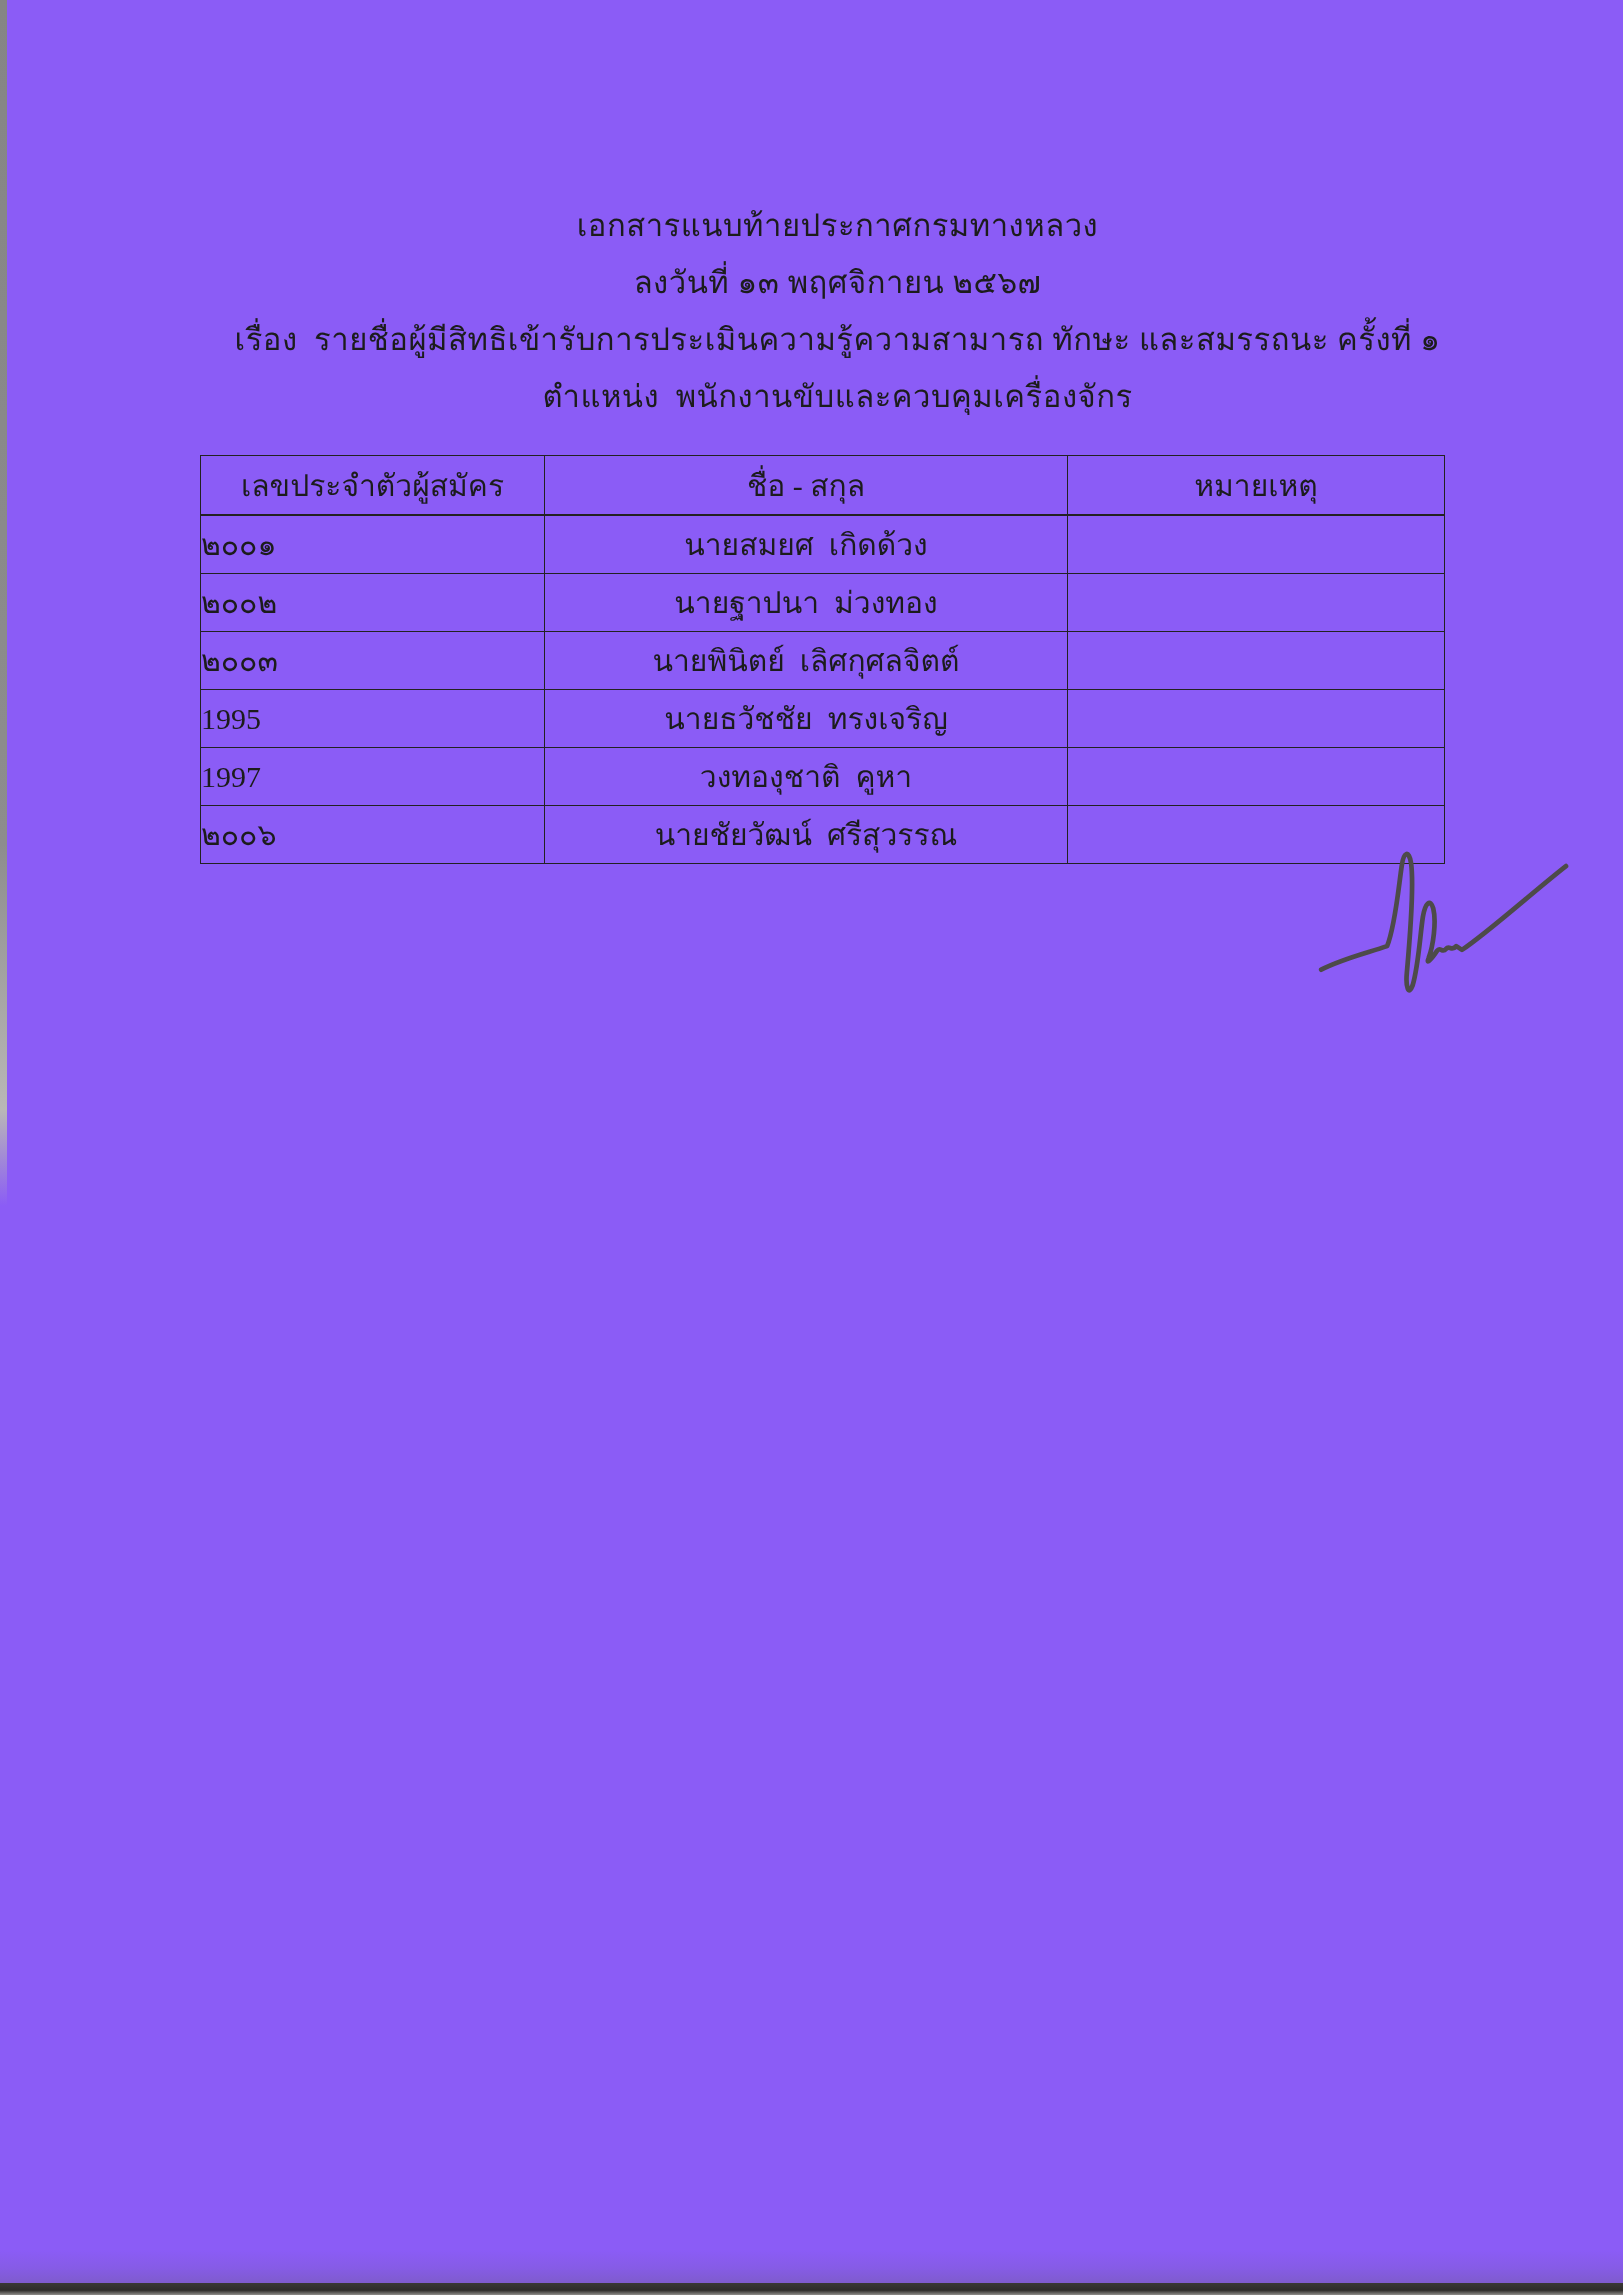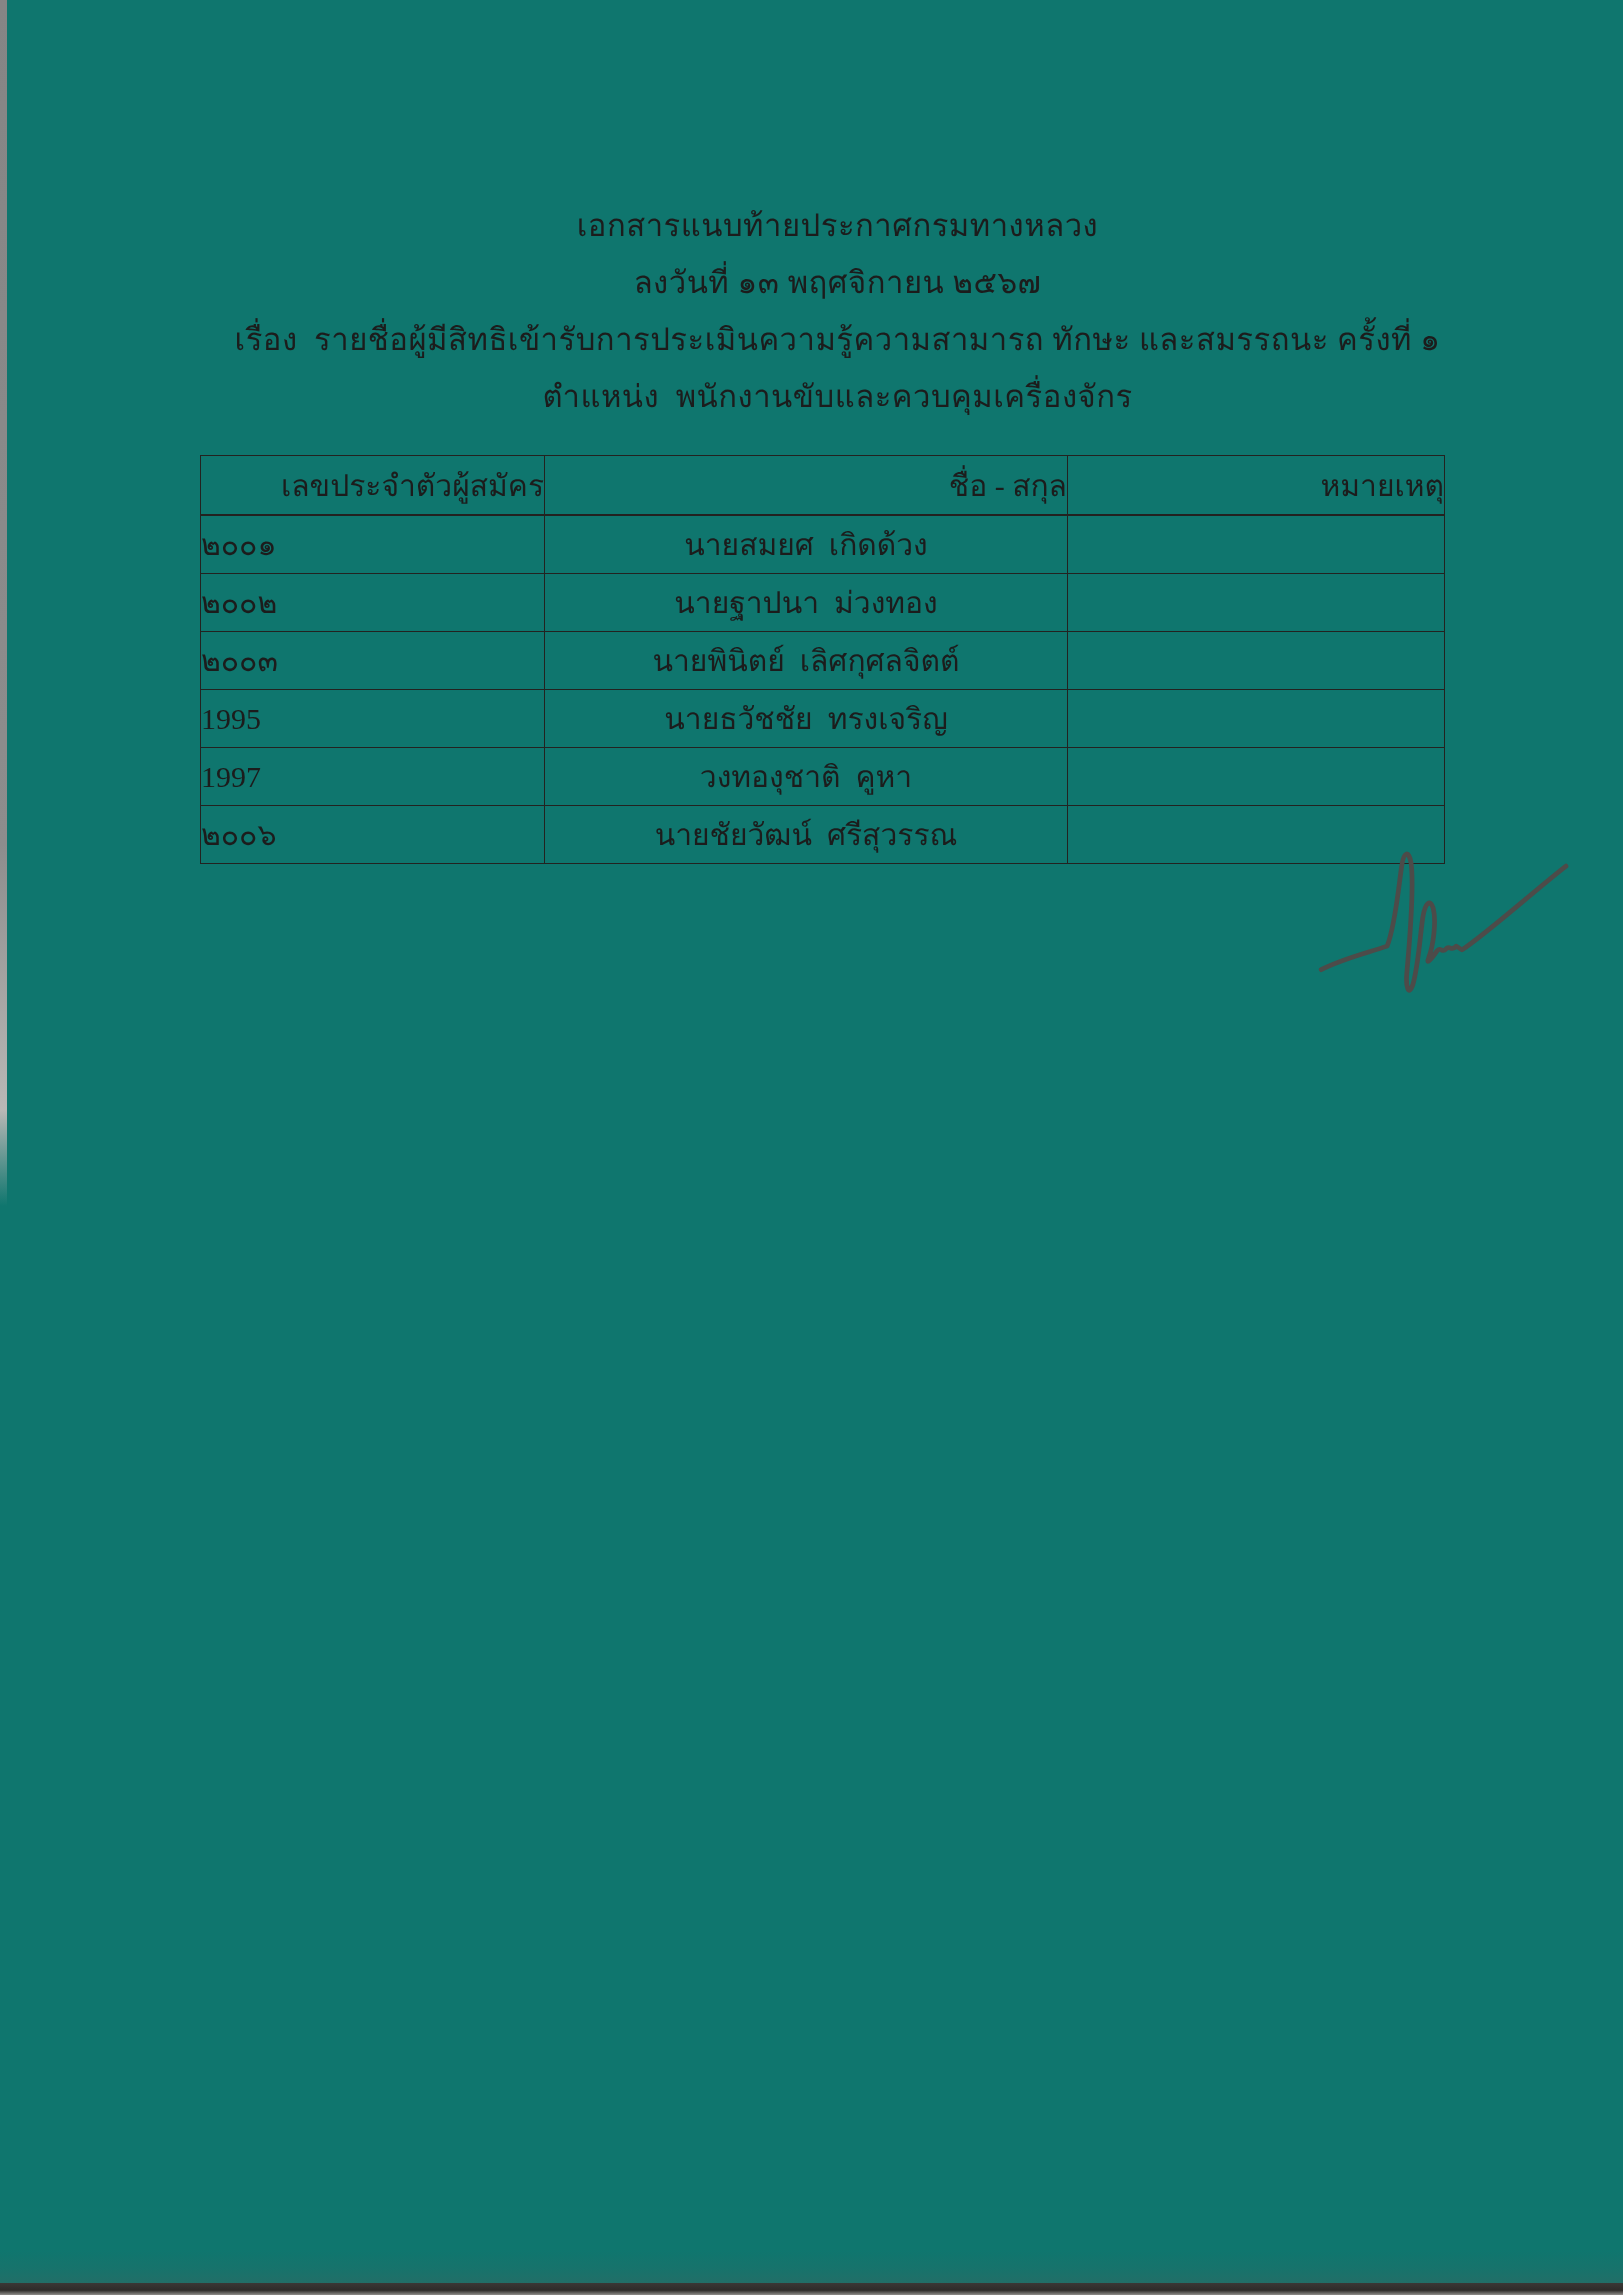--- a/index.html
+++ b/index.html
@@ -1,20 +1,20 @@
 <!DOCTYPE html>
 <html style="font-size:7.5px"><head>
 <meta charset="utf-8">
 <style>
   html,body{margin:0;padding:0;background:#e9e8e6;}
   .page{
     position:relative;
     width:1623px;height:2295px;
     margin:0 auto;
-    background:#0f766e;
+    background:#8b5cf6;
     overflow:hidden;
     font-family:"Liberation Serif","DejaVu Sans",serif;
     color:#1c1c1c;
   }
   
   .scan-left-strip{
     position:absolute;left:0;top:0;width:6.6px;height:1206px;
     background:linear-gradient(180deg,#858585 0%,#8d8d8d 70%,#b9b8b6 92%,rgba(185,184,182,0) 100%);
   }
   .scan-bottom-shade{
@@ -50,21 +50,21 @@
   table.applicants col.c3{width:377px;}
   table.applicants th,table.applicants td{
     border:1.9px solid #232220;
     padding:0;
     white-space:pre-wrap;
     overflow:hidden;
   }
   table.applicants th{
     height:58px;
     font-weight:normal;
-    text-align:right;
+    text-align:center;
     border-bottom-width:2.8px;
   }
   table.applicants td{height:57px;vertical-align:middle;}
   td.c-center{text-align:left;}
   td.c-name{text-align:center;padding-left:22.6px;}
   
   .signature{
     position:absolute;left:1308px;top:846px;
     width:266px;height:156px;
   }

